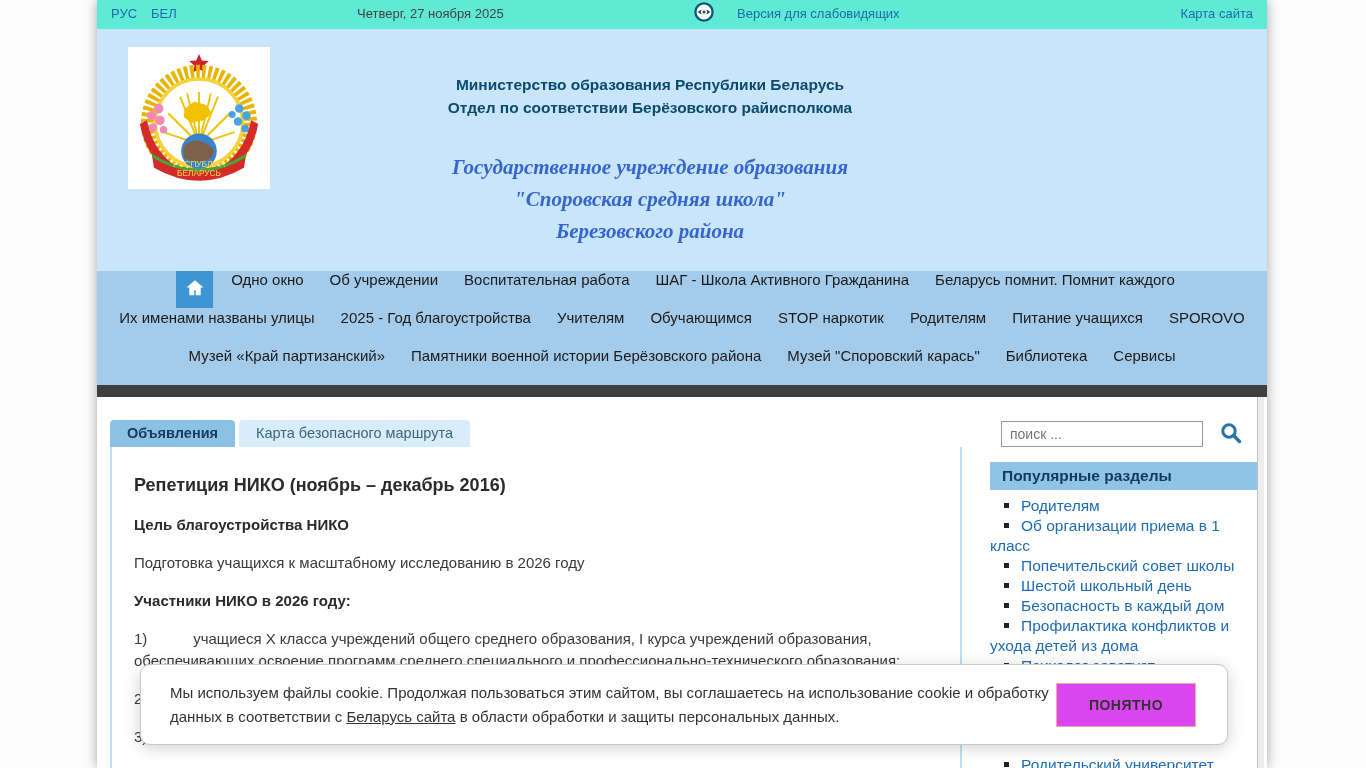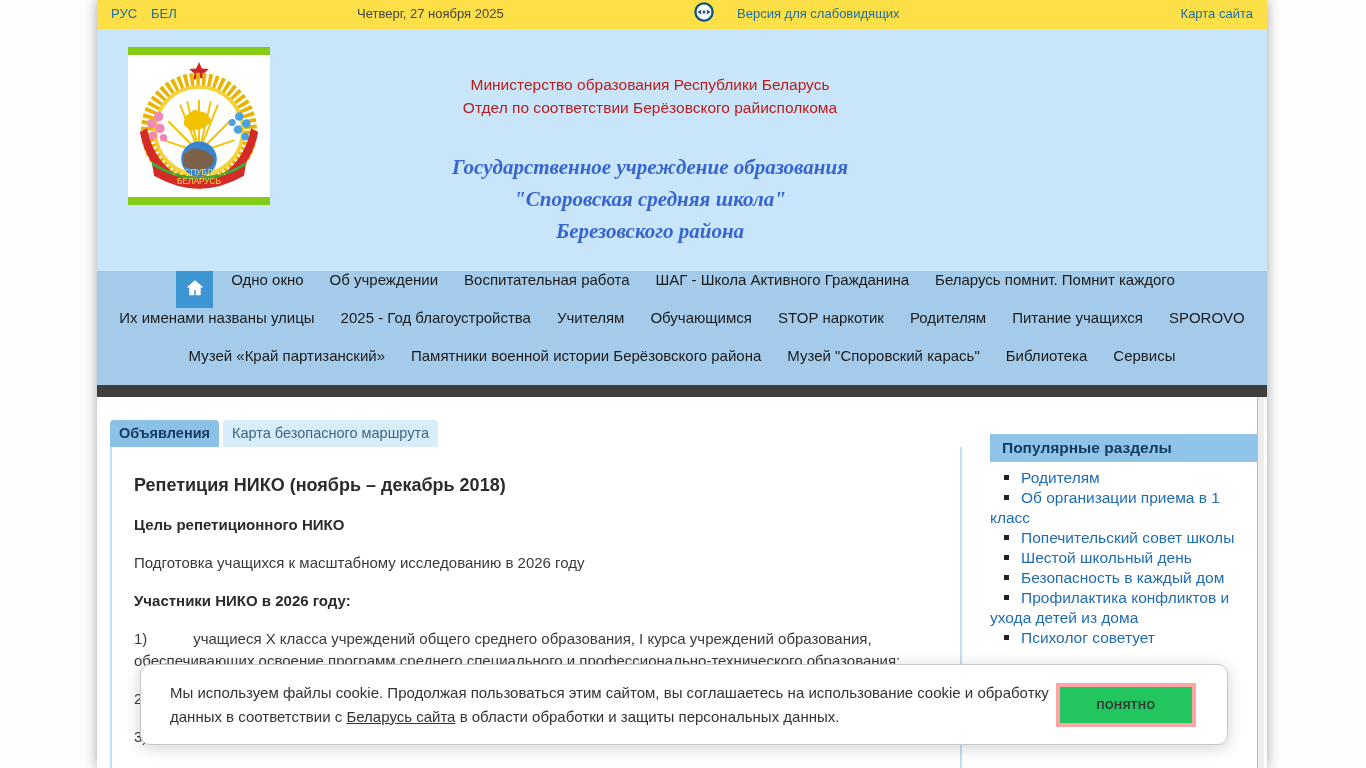--- a/index.html
+++ b/index.html
@@ -5,51 +5,51 @@
   * { margin:0; padding:0; box-sizing:border-box; }
   html,body { width:1366px; height:768px; background:#fdfdfd; overflow:hidden;
               font-family:"Liberation Sans", sans-serif; }
   a { text-decoration:none; cursor:pointer; }
 
   .page { position:absolute; left:97px; top:0; width:1170px; height:768px;
           background:#fff; box-shadow:0 0 12px rgba(0,0,0,.35); }
 
   
   .topbar { position:absolute; top:0; left:0; width:100%; height:35px;
-            background:#fde047; border-bottom:2px solid #b3d7ef; font-size:13px; }
+            background:#5eead4; border-bottom:2px solid #b3d7ef; font-size:13px; }
   .langs { position:absolute; left:14px; top:6px; display:flex; gap:14px; }
   .langs a { color:#1c6ca8; }
   .date { position:absolute; left:260px; top:6px; color:#444; }
   .access { position:absolute; left:597px; top:2px; display:flex; align-items:center;
             gap:23px; color:#1c6ca8; }
   .sitemap { position:absolute; right:14px; top:6px; color:#1c6ca8; }
 
   
   .header { position:absolute; top:29px; left:0; width:100%; height:242px; background:#c9e5fa; }
-  .logo { position:absolute; left:31px; top:18px; width:142px; height:158px; background:#84cc16; }
+  .logo { position:absolute; left:31px; top:18px; width:142px; height:142px; background:#84cc16; }
   .logo svg { width:100%; height:100%; }
   .titles { position:absolute; left:0; top:44px; width:1106px; text-align:center; }
-  .t-min { font-weight:normal; font-size:15.5px; color:#b91c1c; line-height:23px; }
+  .t-min { font-weight:bold; font-size:15.5px; color:#0c4a6e; line-height:23px; }
   .t-school { font-family:"Liberation Serif", serif; font-style:italic; font-weight:bold;
               color:#3565cd; font-size:21px; line-height:32px; }
   .t-school.first { margin-top:32px; }
 
   
   nav { position:absolute; top:271px; left:0; width:100%; height:114px; background:#a4cbe9; }
   .nrow { height:38px; display:flex; justify-content:center; align-items:flex-start; font-size:15px; }
   .nrow span[data-list] { display:contents; }
   .nitem { padding:0 13px; color:#1b1b1b; white-space:nowrap; }
   .home { width:37px; height:37px; background:#3d96d2; display:flex;
           align-items:center; justify-content:center; margin-right:5px; }
   .darkband { position:absolute; top:385px; left:0; width:100%; height:12px; background:#3f3f3f; }
 
   
   .content { position:absolute; top:397px; left:0; width:100%; height:371px; background:#fff; }
   .tabs { position:absolute; left:13px; top:23px; display:flex; gap:4px; }
-  .tab { height:27px; line-height:27px; padding:0 9px; background:#d8ecfa; color:#3d6781;
+  .tab { height:27px; line-height:27px; padding:0 17px; background:#d8ecfa; color:#3d6781;
          border-radius:4px 4px 0 0; font-size:14.5px; white-space:nowrap; }
   .tab.active { background:#8cc1e6; color:#173a5e; font-weight:bold; }
 
   .article { position:absolute; left:13px; top:50px; width:852px; height:321px;
              border-left:2px solid #bfe0f5; border-right:2px solid #bfe0f5;
              padding:28px 40px 0 22px; font-size:15px; color:#3a3a3a; overflow:hidden; }
   .article h1 { font-size:18px; color:#2b2b2b; margin:0 0 18px; }
   .article p { margin:0 0 16px; line-height:22px; }
   .article .b { font-weight:bold; color:#2b2b2b; }
 
@@ -72,21 +72,21 @@
 
   
   .cookie { position:absolute; left:140px; top:664px; width:1088px; height:81px;
             background:#fff; border:1px solid #c9c9c9; border-radius:10px;
             box-shadow:0 3px 16px rgba(0,0,0,.18); z-index:10; }
   .cookie-text { position:absolute; left:29px; top:16px; width:880px; font-size:15px;
                  line-height:23.5px; color:#333; }
   .cookie-text .b { font-weight:normal; }
   .cookie-text a { color:#333; text-decoration:underline; }
   .cookie-btn { position:absolute; right:31px; top:18px; width:140px; height:44px;
-                background:#22c55e; border:4px solid #fca5a5; font-weight:bold; font-size:11px;
+                background:#d946ef; border:1px solid #fca5a5; font-weight:bold; font-size:14px;
                 color:#333; letter-spacing:.5px; font-family:"Liberation Sans",sans-serif; }
 </style>
 </head>
 <body>
 
 <div class="page">
 
   <div class="topbar">
     <div class="langs">
       <a>РУС</a>
@@ -182,30 +182,41 @@
 
   <div class="content">
 
     <div class="tabs" data-list="tabs">
 
     <a class="tab active">Объявления</a>
         <a class="tab">Карта безопасного маршрута</a>
       </div>
 
     <div class="article">
-      <h1>Репетиция НИКО (ноябрь – декабрь 2018)</h1>
-      <p class="b">Цель репетиционного НИКО</p>
+      <h1>Репетиция НИКО (ноябрь – декабрь 2016)</h1>
+      <p class="b">Цель благоустройства НИКО</p>
       <p>Подготовка учащихся к масштабному исследованию в 2026 году</p>
       <p class="b">Участники НИКО в 2026 году:</p>
       <p>1)&nbsp;&nbsp;&nbsp;&nbsp;&nbsp;&nbsp;&nbsp;&nbsp;&nbsp;&nbsp; учащиеся X класса учреждений общего среднего образования, I курса учреждений образования, обеспечивающих освоение программ среднего специального и профессионально-технического образования;</p>
       <p>2)</p>
       <p>3)&nbsp;&nbsp;&nbsp;&nbsp;&nbsp;&nbsp;&nbsp;&nbsp;&nbsp;&nbsp; педагогические работники учреждений общего среднего образования, учреждений образования,</p>
     </div>
 
     <div class="sidebar">
+      <div class="searchrow">
+        <input type="text" placeholder="поиск ..." style="">
+        <button class="searchbtn">
+          <span>
+            <svg width="26" height="26" viewBox="0 0 26 26">
+              <circle cx="11" cy="11" r="6.2" fill="none" stroke="#2a75a8" stroke-width="3"></circle>
+              <line x1="15.8" y1="15.8" x2="21.5" y2="21.5" stroke="#2a75a8" stroke-width="3.4" stroke-linecap="round"></line>
+            </svg>
+          </span>
+        </button>
+      </div>
       <div class="sb-head">Популярные разделы</div>
       <ul class="sb-list" data-list="sidebar.items">
 
           <li><span class="blt"></span><a>Родителям</a></li>
 
           <li><span class="blt"></span><a>Об организации приема в 1 класс</a></li>
 
           <li><span class="blt"></span><a>Попечительский совет школы</a></li>
 
           <li><span class="blt"></span><a>Шестой школьный день</a></li>

